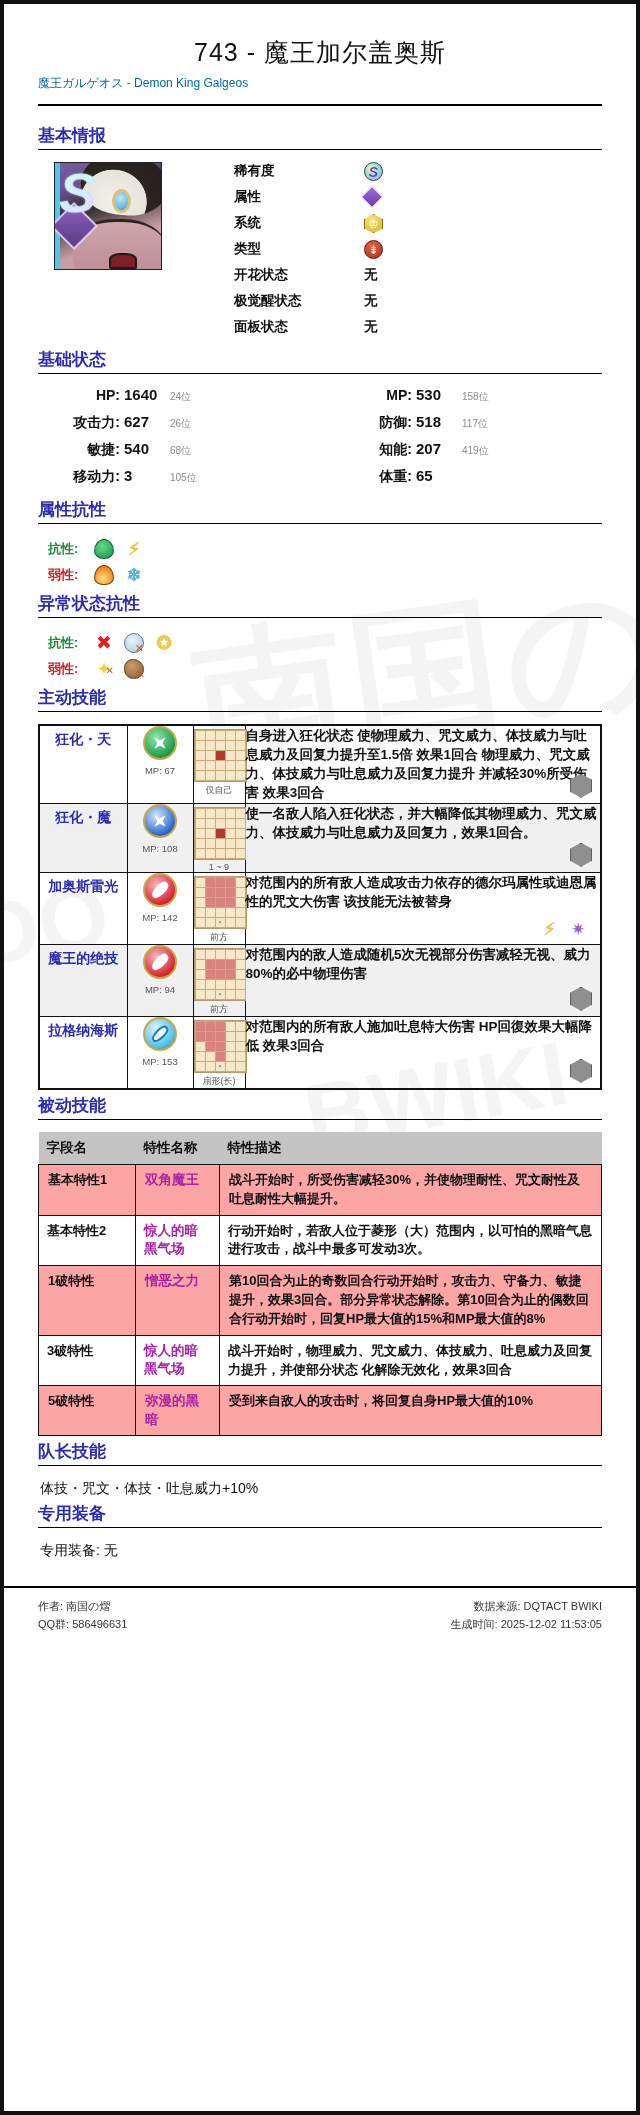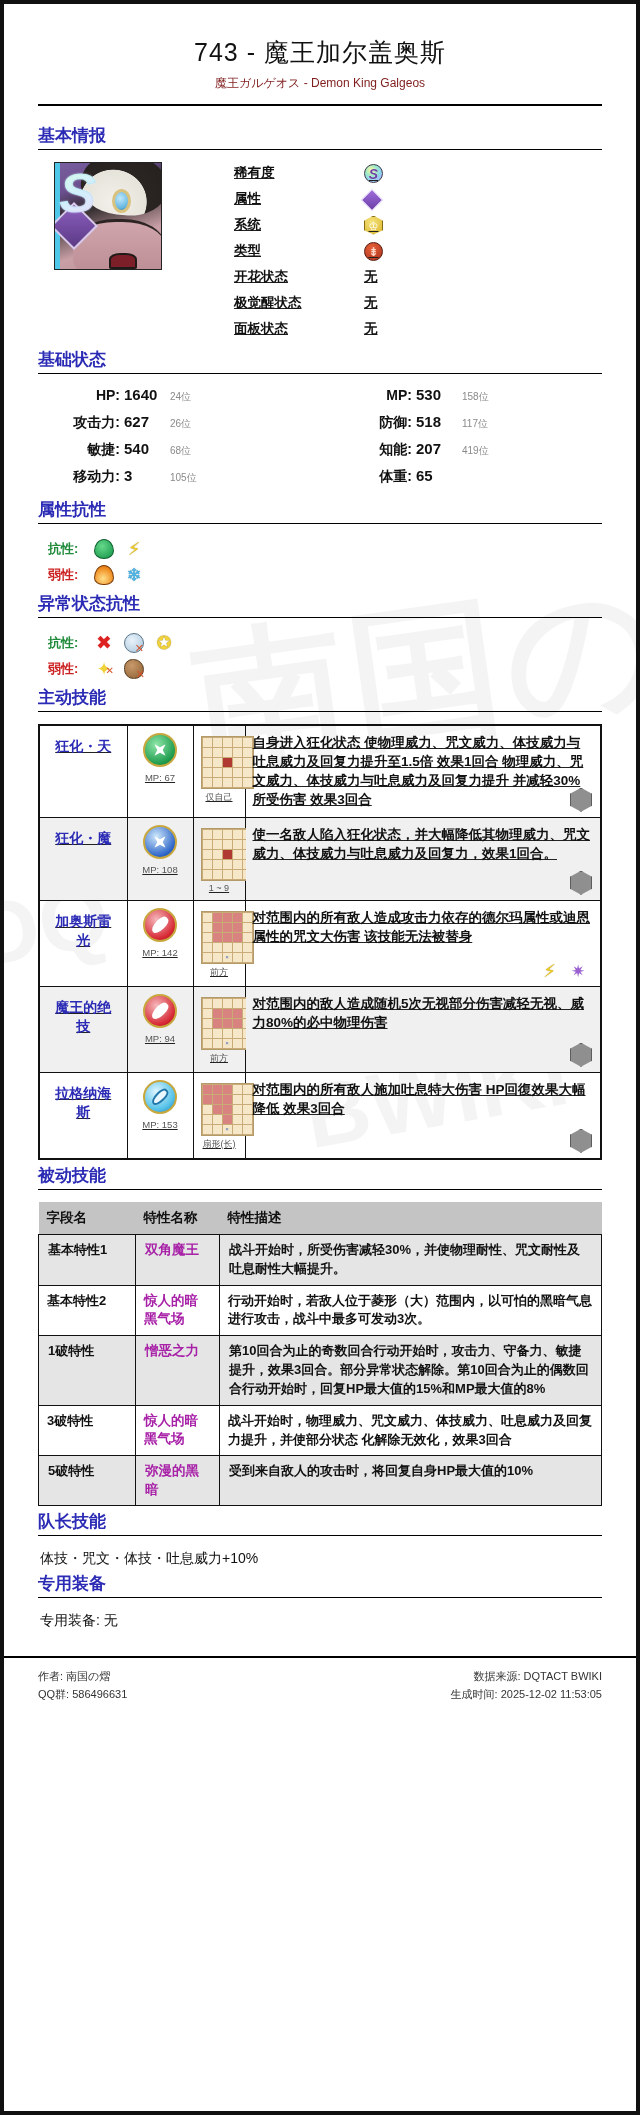--- a/index.html
+++ b/index.html
@@ -41,23 +41,22 @@
   
   h1.title {
     text-align: center;
     font-size: 25px;
     font-weight: 400;
     margin: 16px 0 6px 0;
     letter-spacing: 1px;
     color: #111;
   }
   .subtitle {
-    text-align: center;
     font-size: 12px;
-    color: #7f1d1d;
+    color: #0369a1;
     margin-bottom: 12px;
   }
   .hr-top { border: 0; border-top: 2px solid #000; margin: 0 0 18px 0; }
 
   h2.sec {
     color: #2b2bb5;
     font-size: 17px;
     font-weight: bold;
     margin: 0 0 2px 0;
     padding: 0;
@@ -114,22 +113,22 @@
     transform: rotate(45deg);
     border: 2px solid #d8c8ee;
   }
   .portrait .strip {
     position:absolute; left:0; top:0; width:5px; height:100%;
     background:#4fc7e8;
   }
 
   .info-list { margin-left: 72px; }
   .info-row {
-    display: flex; align-items: center;
-    height: 22px; margin-bottom: 4px; text-decoration: underline;
+    display: flex; 
+    height: 22px; margin-bottom: 4px;
   }
   .info-label {
     width: 130px; font-size: 13.5px; font-weight: bold; color:#111;
   }
   .info-val { font-size: 13.5px; font-weight: bold; color:#111; }
 
   
   .badge { display:inline-block; width:19px; height:19px; line-height:19px; text-align:center;
            font-size:13px; font-weight:bold; vertical-align:middle; }
   .badge-s {
@@ -188,21 +187,21 @@
   .ic-star2 { color:#f0d23a; font-size: 18px; line-height:20px; text-align:center; }
   .ic-star2::after { content:"✕"; position:absolute; right:0px; bottom:-2px; color:#d4542c; font-size:10px; font-weight:bold; }
   .ic-rock { background: radial-gradient(circle at 38% 32%, #c99a6a, #8b5e32); border-radius: 45% 55% 50% 50%; border:1.5px solid #553a1c; }
   .ic-rock::after { content:"✕"; position:absolute; right:-2px; bottom:-3px; color:#d4542c; font-size:11px; font-weight:bold; }
 
   
   table.skills {
     width: 100%; border-collapse: collapse; border: 2px solid #111;
     table-layout: fixed;
   }
-  table.skills td { border: 1px solid #111; vertical-align: top; padding: 7px; text-decoration: underline; }
+  table.skills td { border: 1px solid #111; vertical-align: top; padding: 0; }
   .sk-name-cell { width: 88px; text-align:center; vertical-align: middle; }
   .sk-name { color:#2b2bb5; font-weight:bold; font-size: 14px; line-height:1.35; padding: 4px 6px; }
   .sk-icon-cell { width: 66px; text-align:center; vertical-align: middle; padding: 4px 0 2px 0; }
   .sk-range-cell { width: 52px; text-align:center; vertical-align: middle; padding: 4px 0 2px 0; }
   .sk-desc-cell { padding: 5px 7px 6px 7px; position:relative; }
   .sk-desc { font-size: 13.5px; font-weight:bold; line-height:1.42; color:#111; }
   .sk-mp { font-size: 9.5px; color:#555; margin-top: 1px; }
   .sk-rlab { font-size: 9px; color:#555; margin-top: 2px; }
   tr.alt td { background: #f0f0f0; }
 
@@ -233,21 +232,21 @@
   .tagrow { position:absolute; right:8px; bottom:4px; }
   .tagrow .ic { margin-right:4px; }
 
   
   table.passive { width:100%; border-collapse: collapse; table-layout: fixed; }
   table.passive th {
     background:#c4c4c4; border: none; font-size: 13.5px; font-weight: bold;
     text-align:left; padding: 7px 8px; color:#111;
   }
   table.passive td { border: 1px solid #111; padding: 6px 8px; vertical-align: top; }
-  table.passive tr.alt td { background:#e5e5e5;padding-left:9px; }
+  table.passive tr.alt td { background:#fca5a5;padding-left:9px; }
   .p-field { width: 97px; font-size: 13px; font-weight:bold; color:#111; }
   .p-name { width: 84px; font-size: 13.5px; font-weight:bold; color:#a822a8; line-height:1.35; }
   .p-desc { font-size: 13px; font-weight:bold; line-height:1.45; color:#111; }
 
   
   .plain-line { font-size: 14px; font-weight:normal; color:#111; padding: 2px 0 0 2px; }
 
   
   .footer {
     margin-top: 26px;

